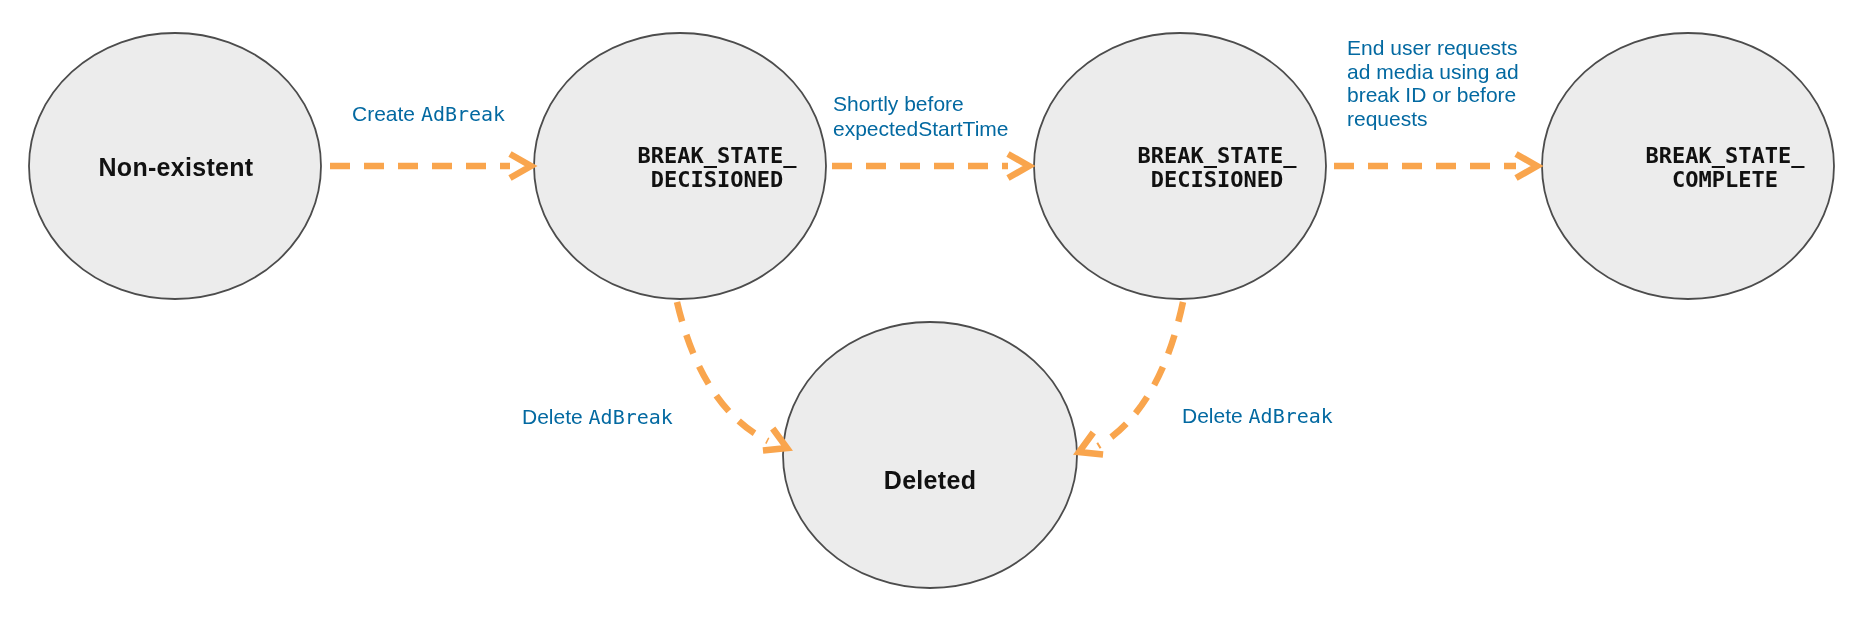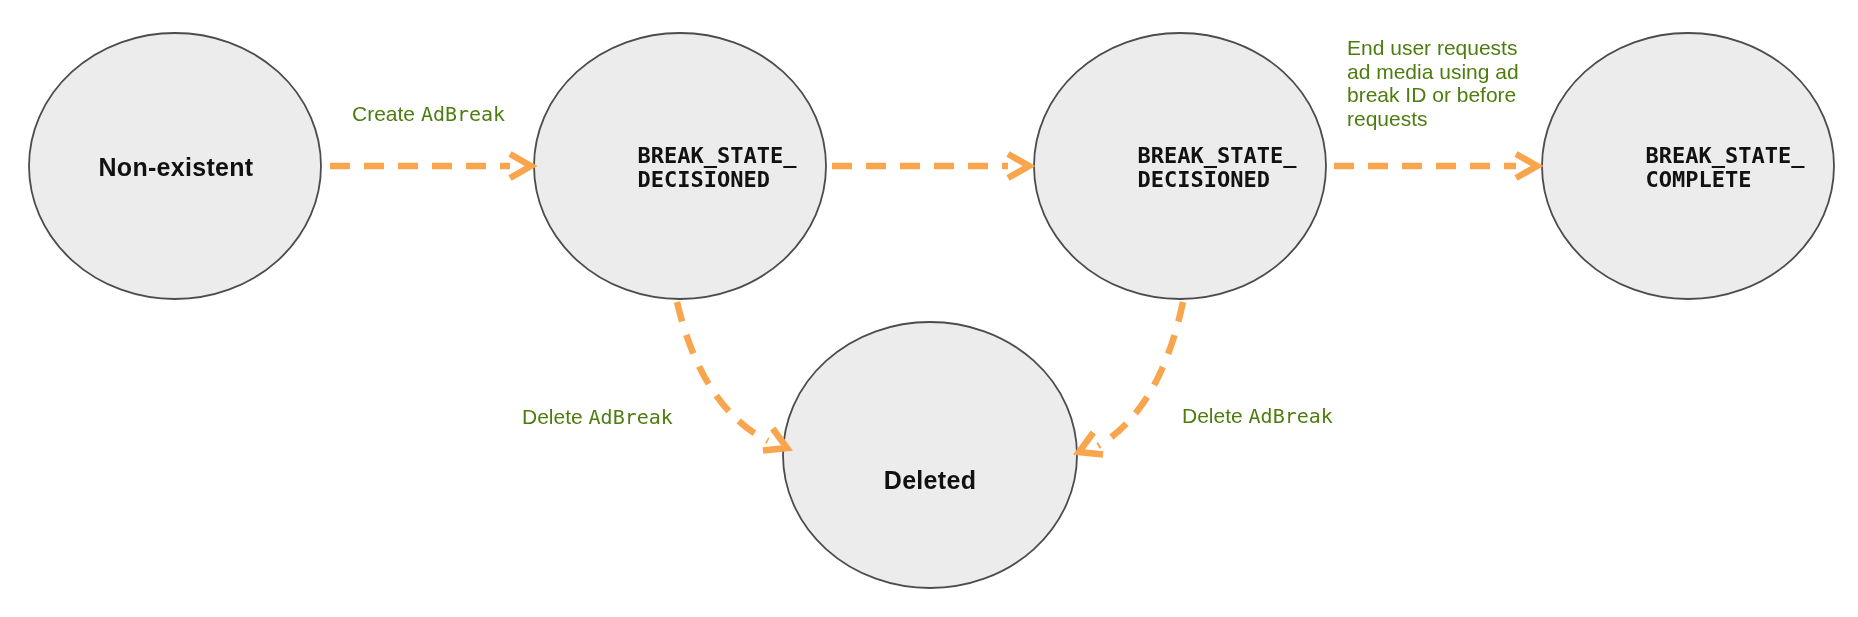--- a/index.html
+++ b/index.html
@@ -35,38 +35,39 @@
   .head {
     fill: none;
     stroke: #F9A54D;
     stroke-width: 6.5;
     stroke-linejoin: miter;
     stroke-linecap: butt;
   }
   .node-label {
     position: absolute;
     transform: translate(-50%, -50%);
+    text-align: center;
     color: #111111;
     white-space: nowrap;
   }
   .node-label.sans {
     font-weight: bold;
     font-size: 25px;
     letter-spacing: 0.3px;
   }
   .node-label.mono {
     font-family: "DejaVu Sans Mono", monospace;
     font-weight: bold;
     font-size: 22px;
     line-height: 24px;
     margin-left: 36px;
   }
   .edge-label {
     position: absolute;
-    color: #4d7c0f;
+    color: #0369a1;
     font-size: 21px;
     line-height: 25px;
     white-space: nowrap;
   }
   .edge-label .code,
   .edge-label.codeline {
     font-family: "DejaVu Sans Mono", monospace;
     font-size: 20px;
     margin-top: 10px;
   }
@@ -117,20 +118,24 @@
 
   <div class="node-label mono" style="left:1689px; top:168px;">
     <div>BREAK_STATE_</div>
     <div>COMPLETE</div>
   </div>
 
   <div class="node-label sans" style="left:930px; top:480px;">Deleted</div>
 
   <div class="edge-label" style="left:352px; top:101px;"><span>Create </span><span class="code">AdBreak</span></div>
 
+  <div class="edge-label" style="left:833px; top:91px;">
+    <div>Shortly before</div>
+    <div class="codeline">expectedStartTime</div>
+  </div>
 
   <div class="edge-label block" style="left:1347px; top:36px;">
     <div>End user requests</div>
     <div>ad media using ad</div>
     <div>break ID or before</div>
     <div>requests</div>
   </div>
 
   <div class="edge-label" style="left:522px; top:404px;"><span>Delete </span><span class="code">AdBreak</span></div>
 

